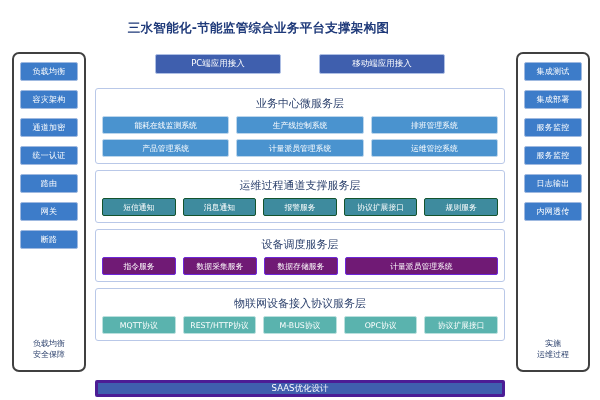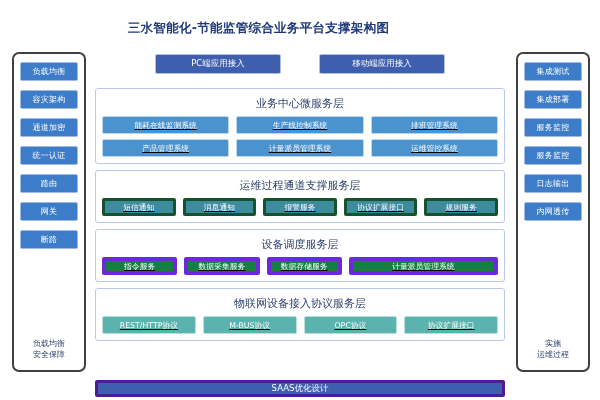--- a/index.html
+++ b/index.html
@@ -123,41 +123,40 @@
     text-align: center;
     font-size: 11px;
     color: #2a3f6b;
     padding: 3px 0 5px 0;
     white-space: nowrap;
   }
   .layer-row {
     display: flex;
     gap: 7px;
     margin-bottom: 5px;
-    text-decoration: underline;
   }
   .layer-row:last-child { margin-bottom: 0; }
   .cell {
     flex: 1 1 0;
     height: 18px;
     border-radius: 2px;
     color: #ffffff;
     font-size: 7.8px;
     display: flex;
     align-items: center;
     justify-content: center;
     box-sizing: border-box;
     white-space: nowrap;
     overflow: hidden;
   }
   .cell.wide { flex: 2.1 1 0; }
 
   .t-business { background: #4a93cf; border: 1px solid #bcd6ec; }
-  .t-ops      { background: #3e8b9e; border: 3px solid #14532d; }
-  .t-device   { background: #15803d; border: 4px solid #6d28d9; }
+  .t-ops      { background: #3e8b9e; border: 1px solid #14532d; }
+  .t-device   { background: #701a75; border: 1px solid #6d28d9; }
   .t-proto    { background: #5ab3ae; border: 1px solid #bae0dd; }
 
   
   .bottom-bar {
     position: absolute;
     left: 95px;
     top: 380px;
     width: 410px;
     height: 17px;
     background: #3f5fae;
@@ -240,20 +239,21 @@
         <div class="layer-row">
           <div class="cell t-device">指令服务</div>
           <div class="cell t-device">数据采集服务</div>
           <div class="cell t-device">数据存储服务</div>
           <div class="cell t-device wide">计量派员管理系统</div>
         </div>
       </div>
       <div class="layer">
         <div class="layer-title">物联网设备接入协议服务层</div>
         <div class="layer-row">
+          <div class="cell t-proto">MQTT协议</div>
           <div class="cell t-proto">REST/HTTP协议</div>
           <div class="cell t-proto">M-BUS协议</div>
           <div class="cell t-proto">OPC协议</div>
           <div class="cell t-proto">协议扩展接口</div>
         </div>
       </div>
     </div>
 
   <div class="bottom-bar">SAAS优化设计</div>
 

